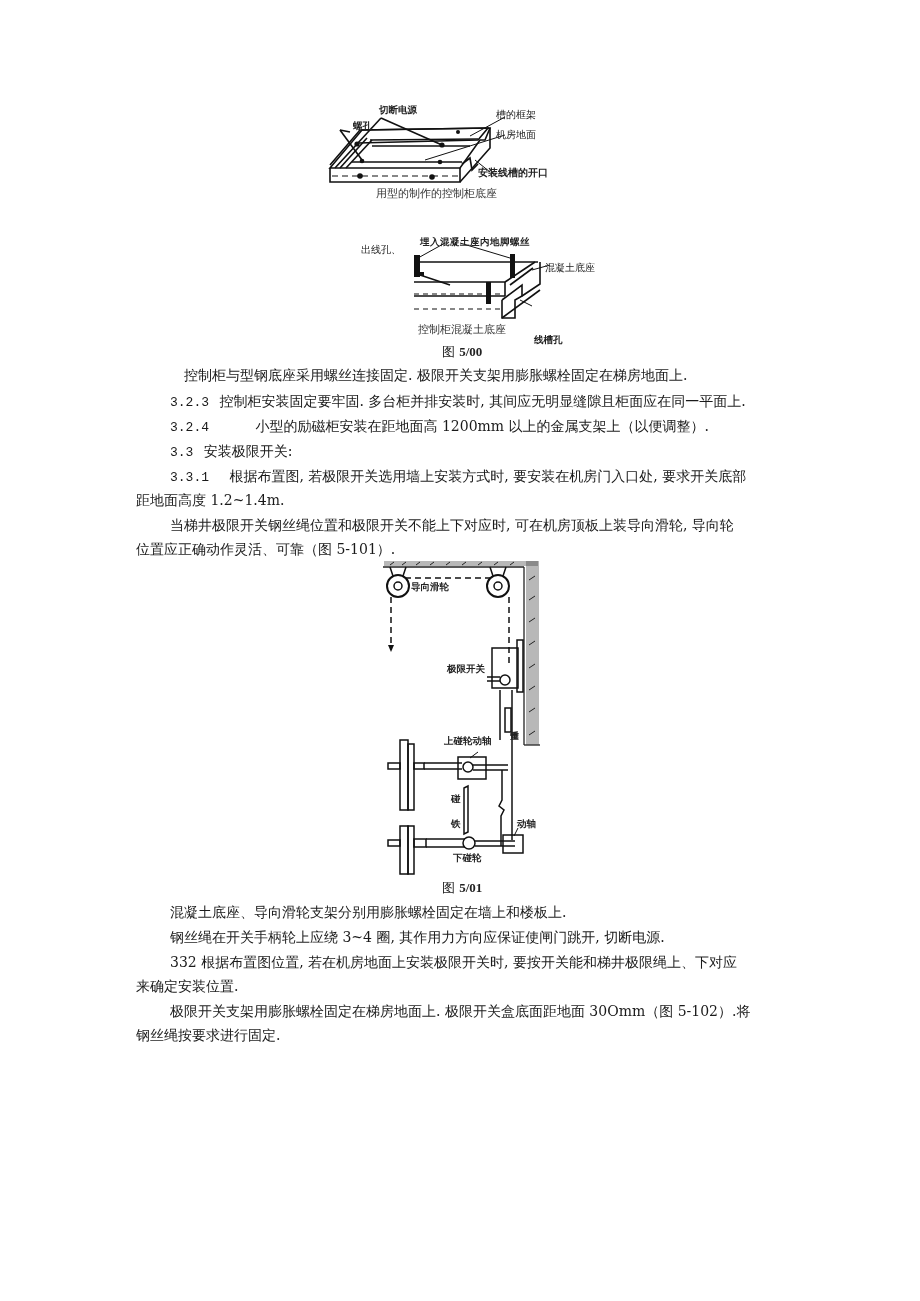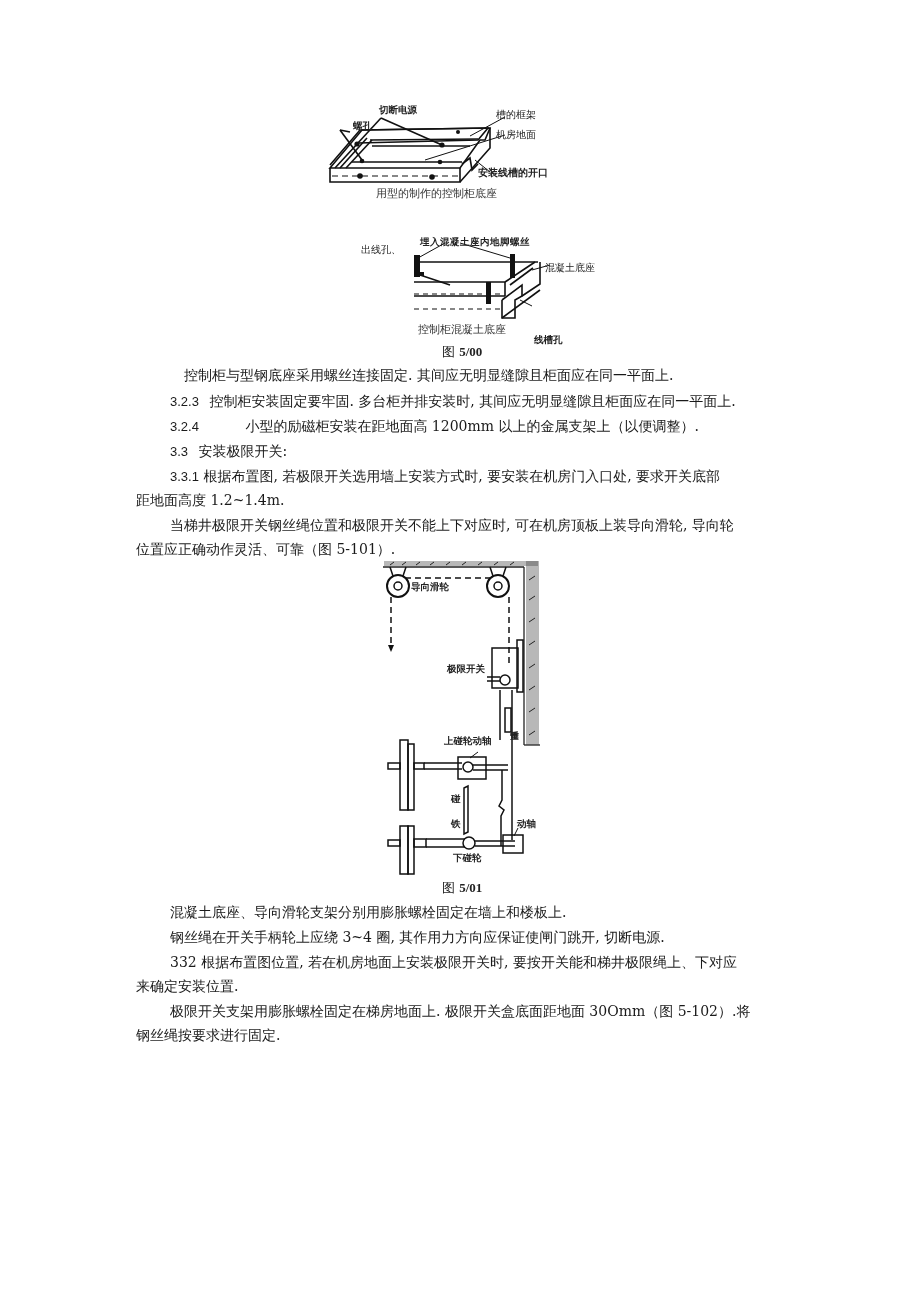--- a/index.html
+++ b/index.html
@@ -5,21 +5,21 @@
     html, body { margin: 0; padding: 0; background: #ffffff; }
     body { width: 920px; height: 1301px; position: relative; overflow: hidden;
            font-family: "DejaVu Serif", "Liberation Serif", serif; color: #1a1a1a; }
     .abs { position: absolute; }
     .fig-label { font-size: 10px; color: #222; white-space: nowrap; }
     .fig-label.bold { font-weight: bold; font-family: "DejaVu Sans", sans-serif; font-size: 9.5px; }
     .caption-small { font-size: 11px; color: #333; white-space: nowrap; }
     .fig-no { font-size: 13px; color: #222; white-space: nowrap; }
     .fig-no b { font-family: "Liberation Serif", serif; }
     .para { font-size: 14px; line-height: 21px; white-space: nowrap; color: #1a1a1a; }
-    .num { font-family: Liberation Sans, sans-serif; font-size: 13px; text-align: right; }
+    .num { font-family: Liberation Mono, monospace; font-size: 13px; text-align: right; }
     svg { position: absolute; overflow: visible; }
   </style>
 </head>
 <body>
 
 <div>
   <svg style="left:0;top:0;" width="920" height="360">
     <g stroke="#111" stroke-width="1.6" fill="none">
 
       <polyline points="330,165 360,130 488,128 478,140 358,143 335,168"></polyline>
@@ -98,37 +98,37 @@
   <span class="abs caption-small" style="left:418px;top:322px;">控制柜混凝土底座</span>
 
   <div class="abs fig-no" style="left:442px;top:343px;">
     <span>图</span>
     <b>5/00</b>
   </div>
 </div>
 
 <div>
   <div class="abs para" style="left:184px;top:365px;">
-    <span>控制柜与型钢底座采用螺丝连接固定. 其间应无明显缝隙且柜面应在同一平面上.</span>
+    <span>控制柜与型钢底座采用螺丝连接固定. 极限开关支架用膨胀螺栓固定在梯房地面上.</span>
   </div>
   <div class="abs para" style="left:170px;top:391px;">
     <span class="num">3.2.3</span>
     <span style="margin-left:6px;">控制柜安装固定要牢固. 多台柜并排安装时, 其间应无明显缝隙且柜面应在同一平面上.</span>
   </div>
   <div class="abs para" style="left:170px;top:416px;">
     <span class="num">3.2.4</span>
     <span style="margin-left:42px;">小型的励磁柜安装在距地面高 1200mm 以上的金属支架上（以便调整）.</span>
   </div>
   <div class="abs para" style="left:170px;top:441px;">
     <span class="num">3.3</span>
     <span style="margin-left:6px;">安装极限开关:</span>
   </div>
   <div class="abs para" style="left:170px;top:466px;">
     <span class="num">3.3.1</span>
-    <span style="margin-left:0;">根据布置图, 若极限开关选用墙上安装方式时, 要安装在机房门入口处, 要求开关底部</span>
+    <span style="margin-left:16px;">根据布置图, 若极限开关选用墙上安装方式时, 要安装在机房门入口处, 要求开关底部</span>
   </div>
   <div class="abs para" style="left:136px;top:490px;">
     <span>距地面高度 1.2~1.4m.</span>
   </div>
   <div class="abs para" style="left:170px;top:515px;">
     <span>当梯井极限开关钢丝绳位置和极限开关不能上下对应时, 可在机房顶板上装导向滑轮, 导向轮</span>
   </div>
   <div class="abs para" style="left:136px;top:539px;">
     <span>位置应正确动作灵活、可靠（图 5-101）.</span>
   </div>

